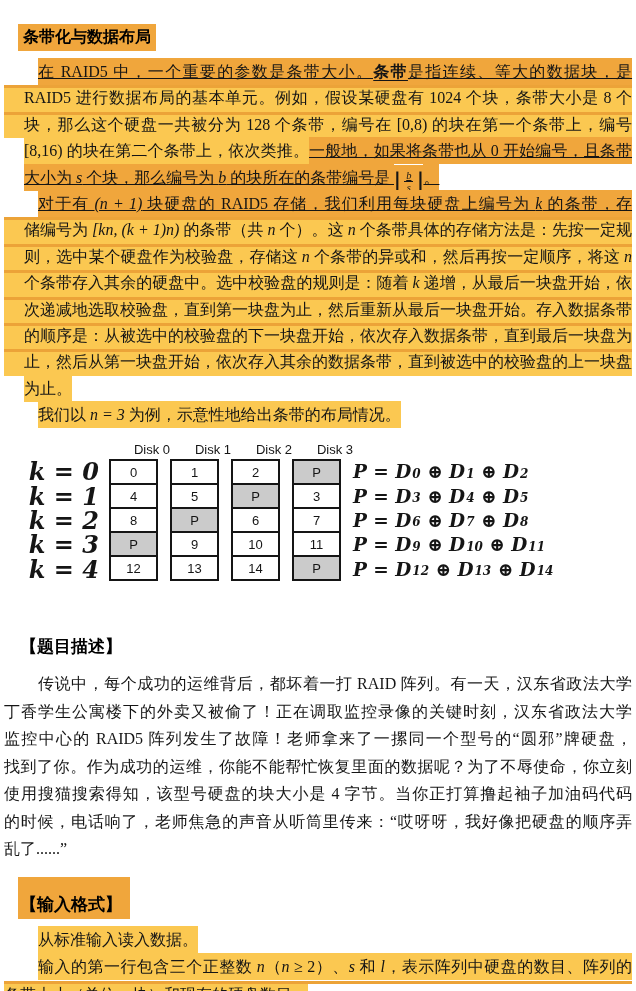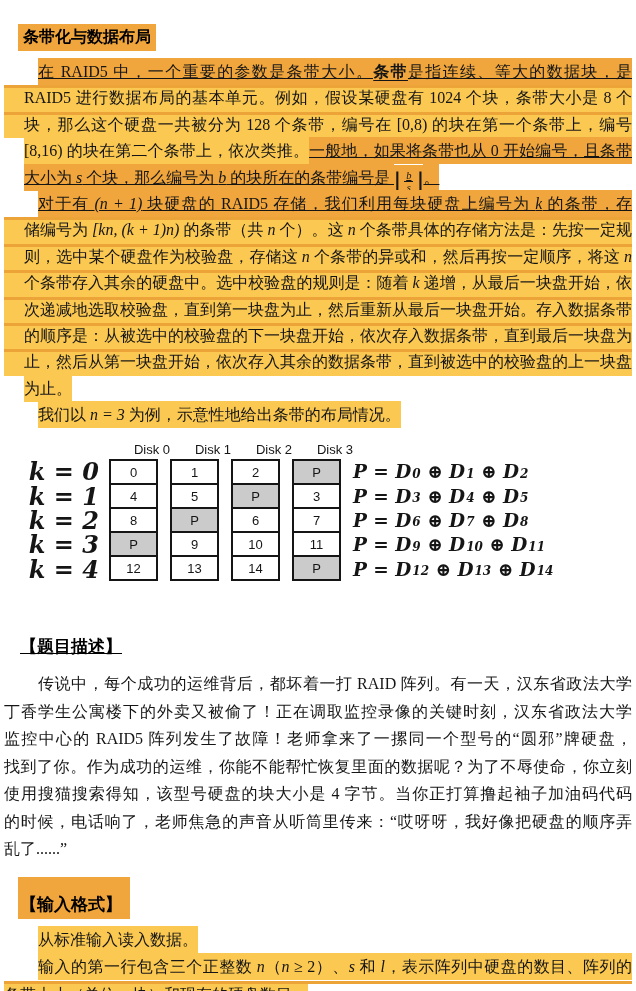--- a/index.html
+++ b/index.html
@@ -22,21 +22,21 @@
   .title-wrap{margin:24px 0 0 14px;}
   .doc-title{
     display:inline-block; background:var(--hl-dark); padding:3px 5px;
     font-family:"Liberation Sans","DejaVu Sans",sans-serif;
     font-weight:bold; font-size:16px; color:#000;
   }
   .sec-heading{
     margin:0; font-family:"Liberation Sans","DejaVu Sans",sans-serif;
     font-weight:bold; font-size:17px; color:#000;
   }
-  .h-desc{margin:54px 0 4px 16px;text-decoration:underline;}
+  .h-desc{margin:54px 0 4px 16px;}
   .h-input{margin:14px 0 0 14px;}
   .h-input .hl-chip{display:inline-block;background:var(--hl-dark);padding:16px 8px 3px 2px;}
 
   
   .para{margin:0;}
   .para.first{margin-top:8px;}
   .line{
     white-space:nowrap;
     text-align:justify; text-align-last:justify;
     position:relative;

